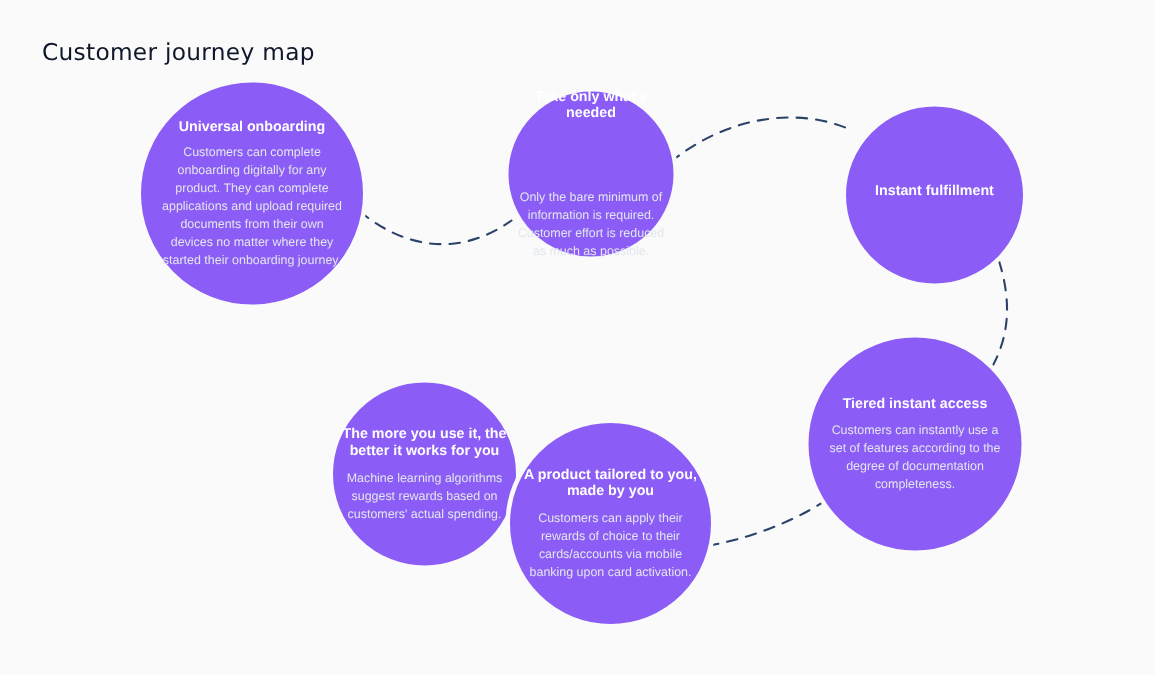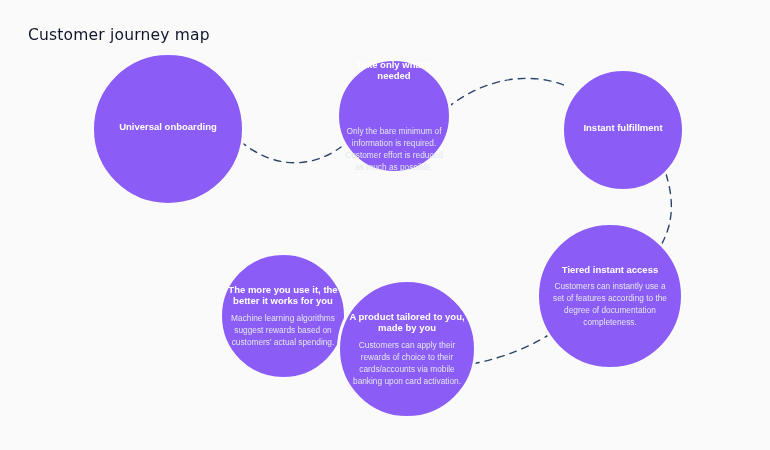--- a/index.html
+++ b/index.html
@@ -132,20 +132,21 @@
 
   <svg id="connectors" viewBox="0 0 770 450" xmlns="http://www.w3.org/2000/svg">
     <path d="M 240 141 C 275 170, 312 168, 341 147" fill="none" stroke="#2b4368" stroke-width="1.4" stroke-dasharray="7 6" stroke-linecap="round"></path>
     <path d="M 447 108 C 487 76, 533 72, 566 86" fill="none" stroke="#2b4368" stroke-width="1.4" stroke-dasharray="7 6" stroke-linecap="round"></path>
     <path d="M 666 174 C 676 206, 672 232, 654 256" fill="none" stroke="#2b4368" stroke-width="1.4" stroke-dasharray="7 6" stroke-linecap="round"></path>
     <path d="M 472 364 C 508 357, 536 344, 556 330" fill="none" stroke="#2b4368" stroke-width="1.4" stroke-dasharray="7 6" stroke-linecap="round"></path>
   </svg>
 
   <div class="node" id="node-universal-onboarding">
     <div class="node-title">Universal onboarding</div>
+    <div class="node-body">Customers can complete onboarding digitally for any product. They can complete applications and upload required documents from their own devices no matter where they started their onboarding journey.</div>
   </div>
 
   <div class="node" id="node-take-only-whats-needed">
     <div class="node-title">Take only what's needed</div>
     <div class="node-body">Only the bare minimum of information is required. Customer effort is reduced as much as possible.</div>
   </div>
 
   <div class="node" id="node-instant-fulfillment">
     <div class="node-title">Instant fulfillment</div>
   </div>

